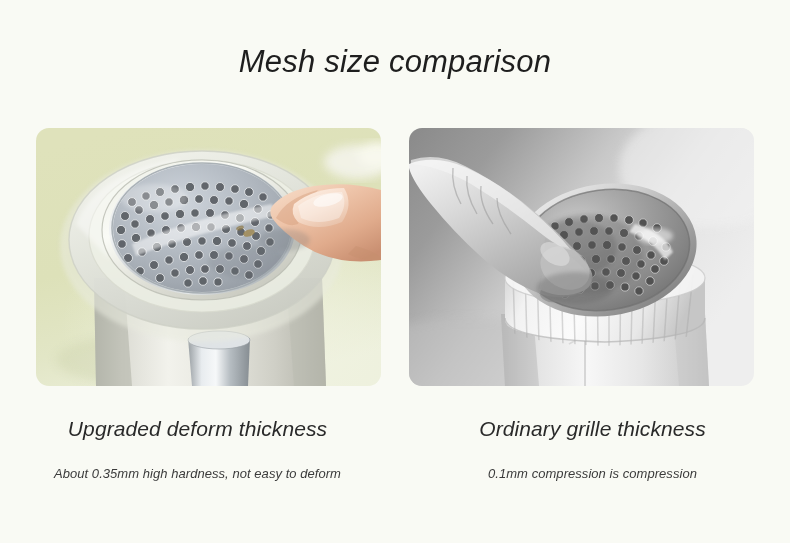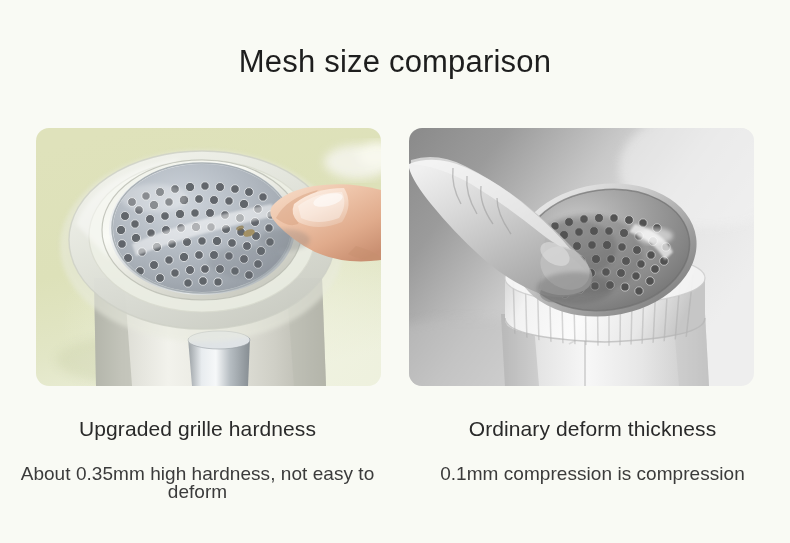--- a/index.html
+++ b/index.html
@@ -14,20 +14,21 @@
     background: #f9faf4;
     font-family: "Liberation Sans", "DejaVu Sans", sans-serif;
     position: relative;
   }
 
   .page {
     width: 666px;
     height: 543px;
     position: relative;
     background: #f9faf4;
+    font-style: italic;
   }
 
   
   .page-title {
     position: absolute;
     top: 42px;
     left: 0;
     width: 790px;
     text-align: center;
     font-size: 31px;
@@ -82,21 +83,21 @@
   .caption-main {
     font-size: 21px;
     font-weight: 400;
     color: #2a2a2a;
     line-height: 30px;
     letter-spacing: 0.1px;
   }
 
   .caption-sub {
     margin-top: 21px;
-    font-size: 19px;
+    font-size: 13px;
     font-weight: 400;
     color: #3b3b3b;
     line-height: 18px;
     letter-spacing: 0.05px;
   }
 </style>
 </head>
 <body>
 
 <div class="page">
@@ -532,24 +533,24 @@
           <ellipse cx="166" cy="160" rx="38" ry="16" fill="#5a5a5a" opacity="0.3" filter="url(#Rblur2)"></ellipse>
         </svg>
       </div>
     </div>
 
   </div>
 
   <div class="captions">
 
     <div class="caption-col">
-      <div class="caption-main">Upgraded grille hardness</div>
+      <div class="caption-main">Upgraded deform thickness</div>
       <div class="caption-sub">About 0.35mm high hardness, not easy to deform</div>
     </div>
 
     <div class="caption-col">
-      <div class="caption-main">Ordinary deform thickness</div>
+      <div class="caption-main">Ordinary grille thickness</div>
       <div class="caption-sub">0.1mm compression is compression</div>
     </div>
 
   </div>
 
 </div>
 
 </body></html>

